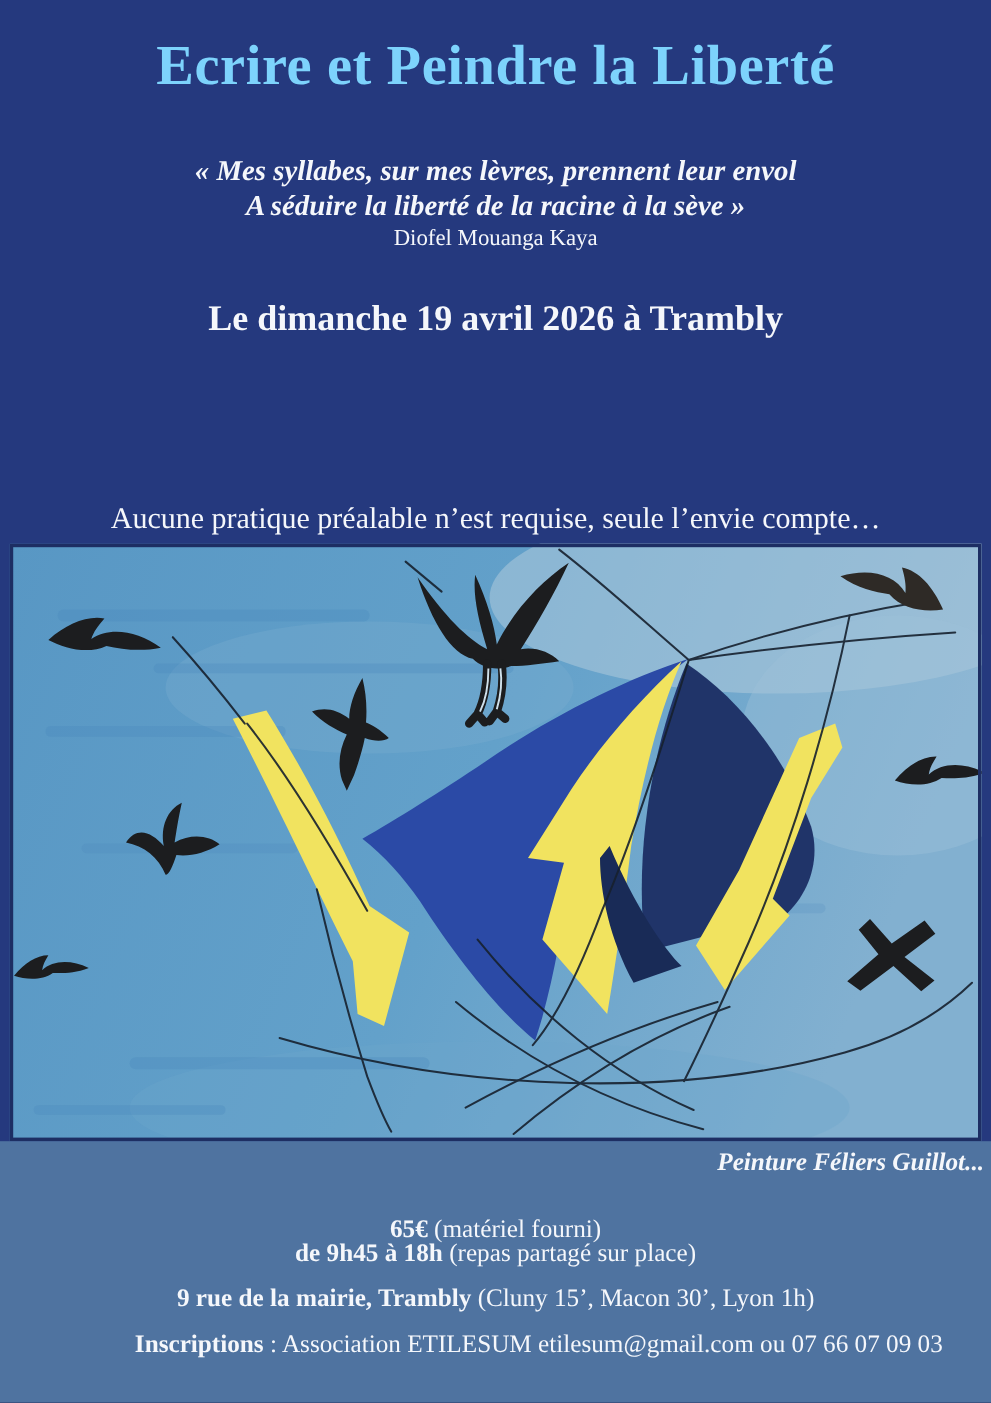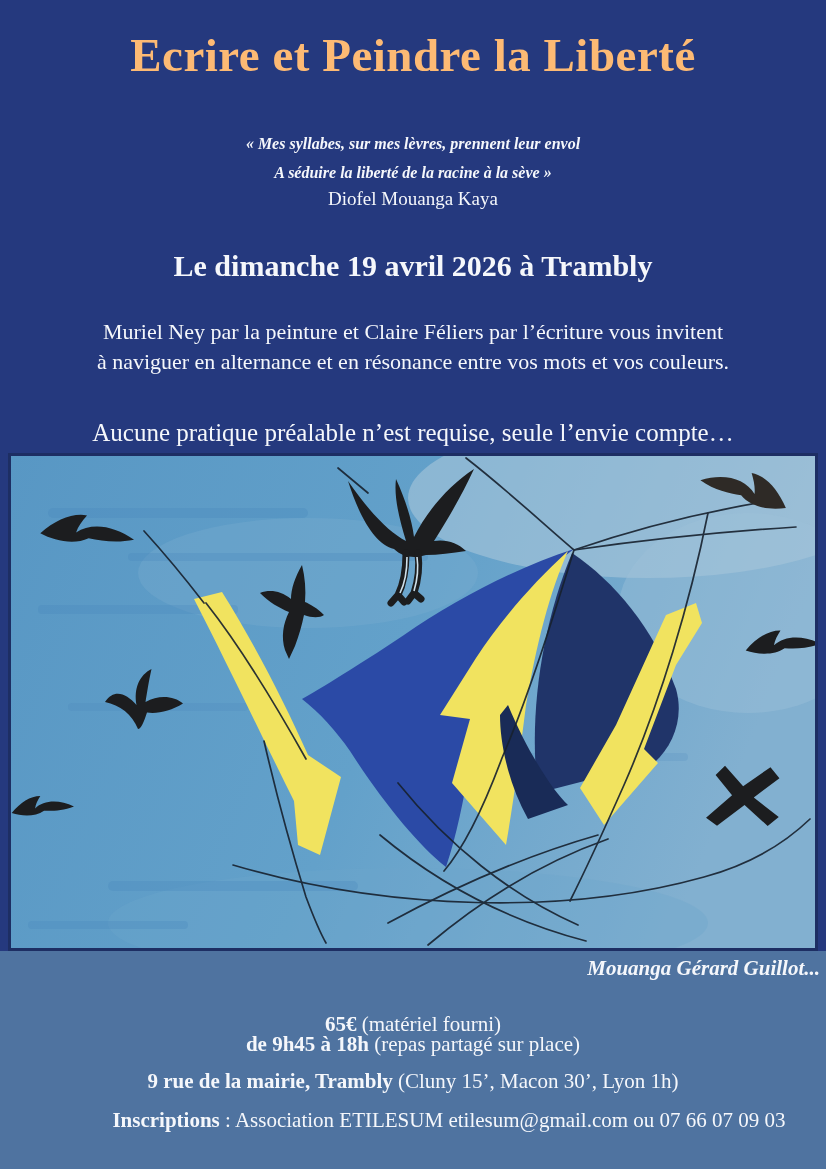--- a/index.html
+++ b/index.html
@@ -4,22 +4,22 @@
 <style>
   html,body{margin:0;padding:0;}
   body{background:#444;}
   .poster{
     position:relative;width:826px;height:1169px;overflow:hidden;
     background:var(--background,#25397e);
     color:var(--text,#f5f7fb);
     font-family:"Liberation Serif","DejaVu Serif",serif;
   }
   .abs-center{position:absolute;left:0;width:100%;text-align:center;}
-  .title{top:28px;font-size:47px;font-weight:700;letter-spacing:.5px;color:#fdba74;}
-  .quote{top:129px;font-size:16px;font-weight:700;font-style:italic;line-height:29px;}
+  .title{top:28px;font-size:47px;font-weight:700;letter-spacing:.5px;color:#7dd3fc;}
+  .quote{top:129px;font-size:24px;font-weight:700;font-style:italic;line-height:29px;}
   .author{top:188px;font-size:19px;}
   .date-heading{top:249px;font-size:30px;font-weight:700;}
   .intro{top:317px;font-size:22px;line-height:30px;}
   .note{top:419px;font-size:25px;}
   .painting{position:absolute;top:453px;left:8px;width:810px;height:498px;}
   .painting svg{display:block;width:810px;height:498px;}
   .band{position:absolute;top:951px;left:0;width:826px;height:218px;background:var(--band,#4f73a0);}
   .credit{position:absolute;top:956px;left:0;width:820px;text-align:right;font-size:21px;font-weight:700;font-style:italic;}
   .row{position:absolute;left:0;width:100%;text-align:center;font-size:21px;}
   .row b{font-weight:700;}
@@ -33,24 +33,20 @@
   <div class="abs-center title">Ecrire et Peindre la Liberté</div>
 
   <div class="abs-center quote">
     <div>« Mes syllabes, sur mes lèvres, prennent leur envol</div>
     <div>A séduire la liberté de la racine à la sève »</div>
   </div>
   <div class="abs-center author">Diofel Mouanga Kaya</div>
 
   <div class="abs-center date-heading">Le dimanche 19 avril 2026 à Trambly</div>
 
-  <div class="abs-center intro">
-    <div>Muriel Ney par la peinture et Claire Féliers par l’écriture vous invitent</div>
-    <div>à naviguer en alternance et en résonance entre vos mots et vos couleurs.</div>
-  </div>
 
   <div class="abs-center note">Aucune pratique préalable n’est requise, seule l’envie compte…</div>
 
   <div class="painting">
     <svg viewBox="0 0 810 498" xmlns="http://www.w3.org/2000/svg">
       <defs>
         <linearGradient id="skyg" x1="0" y1="0" x2="1" y2="0.25">
           <stop offset="0" stop-color="#5897c4"></stop>
           <stop offset="0.55" stop-color="#63a1ca"></stop>
           <stop offset="1" stop-color="#82b0d0"></stop>
@@ -122,21 +118,21 @@
         <use href="#birdA" transform="translate(2,344) rotate(-6) scale(1.08)"></use>
         <use href="#birdC" transform="translate(704,308) rotate(6) scale(1.68)"></use>
       </g>
 
       <rect x="1.5" y="1.5" width="807" height="495" fill="none" stroke="var(--frame,#1d2e63)" stroke-width="3"></rect>
     </svg>
   </div>
 
   <div class="band"></div>
 
-  <div class="credit">Mouanga Gérard Guillot...</div>
+  <div class="credit">Peinture Féliers Guillot...</div>
 
   <div class="row r1"><b>65€</b><span> (matériel fourni)</span></div>
 
   <div class="row r2"><b>de 9h45 à 18h</b><span> (repas partagé sur place)</span></div>
 
   <div class="row r3"><b>9 rue de la mairie, Trambly</b><span> (Cluny 15’, Macon 30’, Lyon 1h)</span></div>
 
   <div class="row r4"><b>Inscriptions</b><span> : Association ETILESUM etilesum@gmail.com ou 07 66 07 09 03</span></div>
 
 </div>

